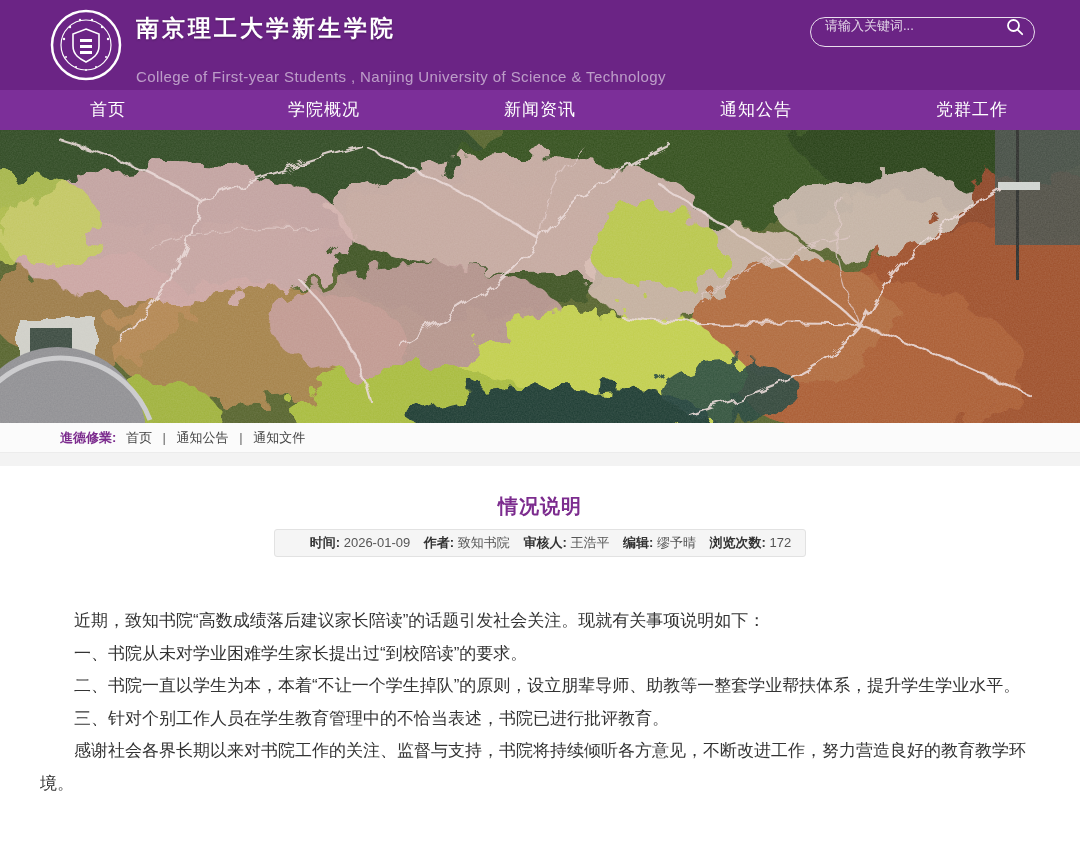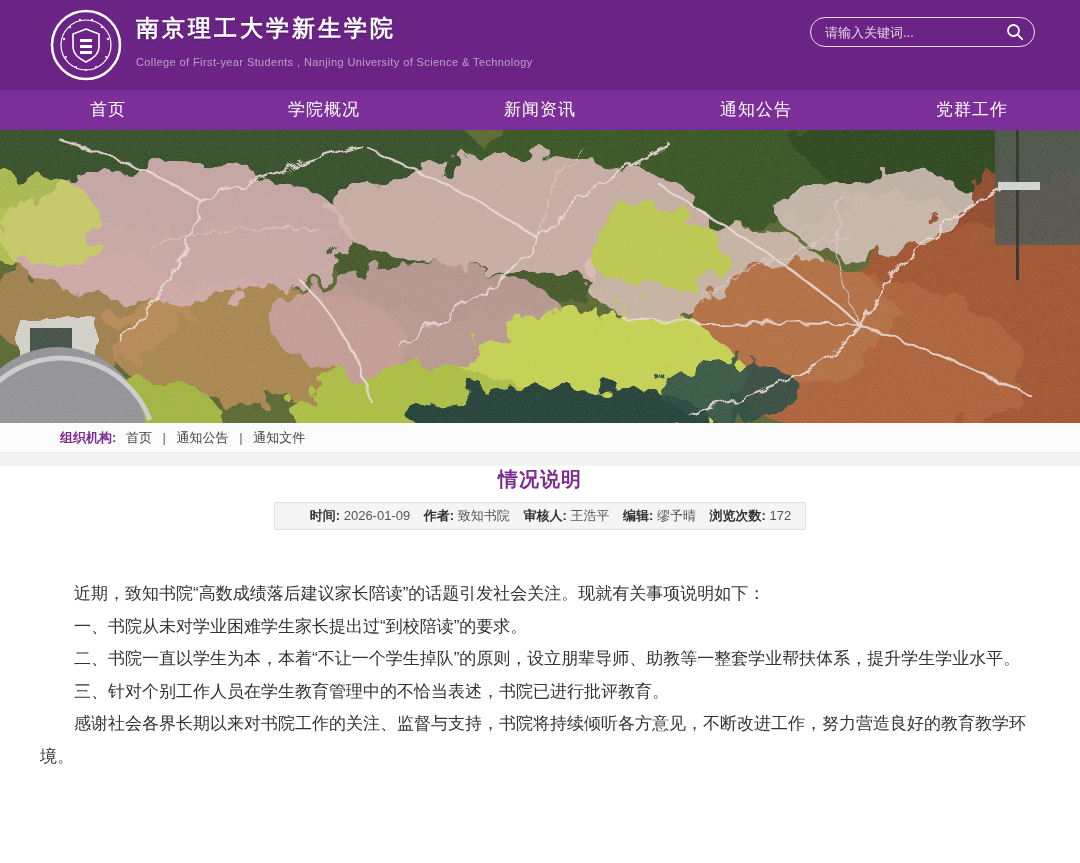--- a/index.html
+++ b/index.html
@@ -13,26 +13,26 @@
   .site-header {
     position:relative; height:90px; background:#6b2485; overflow:hidden;
   }
   .logo-wrap { position:absolute; left:50px; top:9px; width:72px; height:72px; }
   .title-block { position:absolute; left:136px; top:13px; color:#fff; }
   .site-title {
     font-size:23px; font-weight:bold; letter-spacing:3px; color:#fff;
     text-shadow:0 1px 2px rgba(0,0,0,.25); font-family:"DejaVu Sans",sans-serif;
   }
   .site-subtitle {
-    margin-top:12px; font-size:11px; color:rgba(255,255,255,.55); letter-spacing:.4px;
+    margin-top:24px; font-size:15px; color:rgba(255,255,255,.55); letter-spacing:.4px;
   }
   .search-pill {
     position:absolute; right:45px; top:17px; width:225px; height:30px;
     border:1px solid rgba(255,255,255,.85); border-radius:16px;
-    display:flex; align-items:center; padding:0 10px 0 14px;
+    display:flex; align-items:flex-start; padding:0 10px 0 14px;
   }
   .search-input {
     flex:1; background:transparent; border:none; outline:none;
     color:#fff; font-size:13px;
   }
   .search-input::placeholder { color:rgba(255,255,255,.8); }
   .search-btn { background:none; border:none; cursor:pointer; display:flex; padding:0; }
   .watermark {
     position:absolute; right:12px; top:50px; white-space:nowrap;
     font-family:"DejaVu Serif","Liberation Serif",serif;
@@ -60,21 +60,21 @@
   }
   .crumb-label { color:#7c2c8e; font-weight:bold; margin-right:6px; }
   .breadcrumb-bar a { color:#444; text-decoration:none; }
   .crumb-sep { margin:0 7px; color:#666; }
   .divider-band { height:13px; background:#f3f3f3; }
 
   
   .article { padding:0 40px; }
   .article-title {
     text-align:center; color:#7c2c8e; font-size:20px; font-weight:bold;
-    letter-spacing:1px;
+    margin-top:27px; letter-spacing:1px;
   }
   .meta-row { text-align:center; margin-top:9px; }
   .meta-pill {
     display:inline-block; background:#f5f5f5; border:1px solid #e2e2e2;
     border-radius:3px; padding:4px 14px; font-size:13px; color:#555;
   }
   .meta-pill b { color:#333; font-weight:bold; }
   .meta-item { margin-left:10px; }
   .meta-item:first-child { margin-left:0;padding-left:21px; }
   .article-body { margin-top:48px; }
@@ -214,21 +214,21 @@
       <path d="M540 110 C545 70 560 40 585 18"></path>
       <path d="M700 170 C740 140 790 120 850 105"></path>
       <path d="M150 120 C200 100 260 95 320 100"></path>
     </g>
 
     <rect width="1080" height="293" filter="url(#grain)" opacity=".5"></rect>
   </svg>
 </div>
 
 <div class="breadcrumb-bar">
-  <span class="crumb-label">组织机构:</span>
+  <span class="crumb-label">進德修業:</span>
   <a href="#">首页</a>
   <span class="crumb-sep">|</span>
   <a href="#">通知公告</a>
   <span class="crumb-sep">|</span>
   <a href="#">通知文件</a>
 </div>
 <div class="divider-band"></div>
 
 <div class="article">
   <h2 class="article-title">情况说明</h2>

